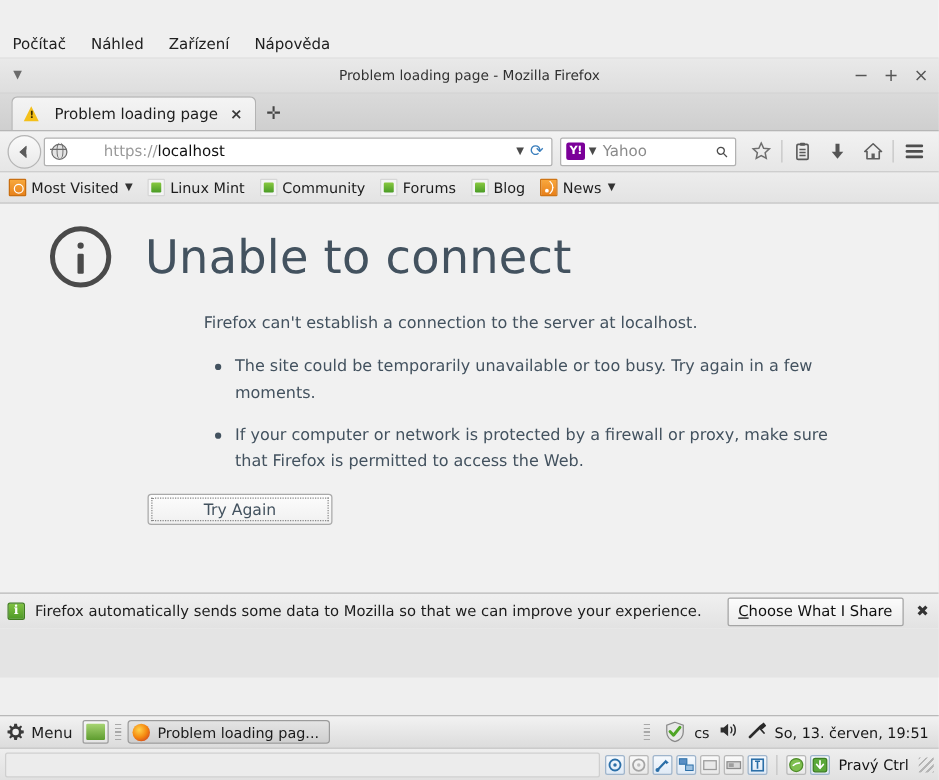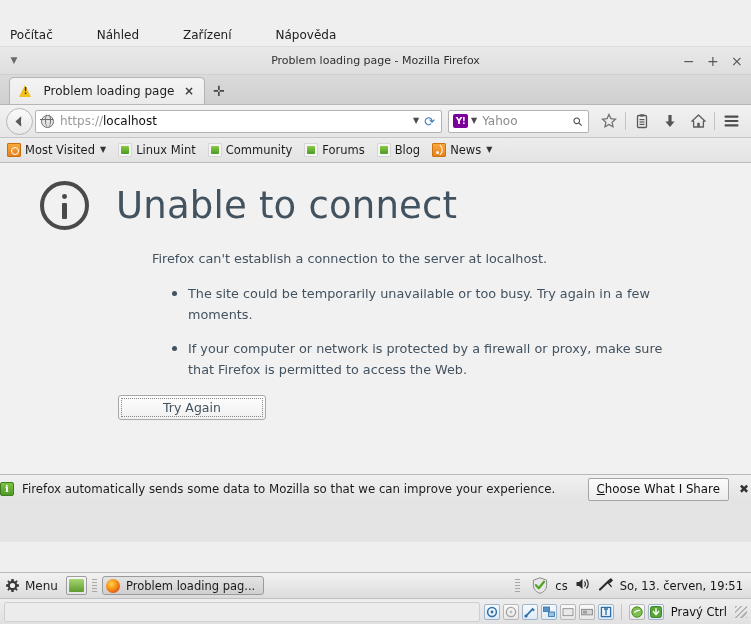--- a/index.html
+++ b/index.html
@@ -117,21 +117,20 @@
 
   .vb-menubar {
     position: absolute;
     left: 0; top: 24px;
     width: 751px; height: 23px;
     background: #efefef;
     border-bottom: 1px solid #dcdcdc;
     display: flex;
     align-items: center;
     box-sizing: border-box;
-    gap: 24px;
   }
   .vb-menu-item {
     padding: 2px 10px;
     font-size: 12px;
     color: #202020;
     cursor: default;
   }
 
   
   .ff-window {
@@ -317,20 +316,21 @@
     border-left: 1.4px solid #6d6d6d;
     border-right: 1.4px solid #6d6d6d;
     border-radius: 50%;
   }
   .url-text {
     font-size: 12px;
     flex: 1 1 auto;
     white-space: nowrap;
     overflow: hidden;
     color: #111;
+    margin-left: 23px;
   }
   .url-scheme { color: #9a9a9a; }
   .url-host { color: #101010; }
   .url-drop {
     font-size: 8px;
     color: #4a4a4a;
     padding: 0 5px;
   }
   .url-reload {
     font-size: 13px;
@@ -518,21 +518,21 @@
     letter-spacing: .2px;
     line-height: 1;
   }
   .err-body {
     padding: 20px 60px 0 152px;
     color: #43525f;
   }
   .err-lead {
     font-size: 12.8px;
     line-height: 1.4;
-    margin: 0 0 16px 0;
+    margin: 0 0 16px 11px;
   }
   .err-list {
     margin: 12px;
     padding: 0 0 0 22px;
     list-style: none;
   }
   .err-list li {
     position: relative;
     font-size: 12.8px;
     line-height: 1.62;
@@ -573,21 +573,21 @@
   
   .ff-notify {
     position: absolute;
     left: 0; bottom: 0;
     width: 751px;
     height: 29px;
     background: linear-gradient(#f0f0f0,#e2e2e2);
     border-top: 1px solid #b8b8b8;
     display: flex;
     align-items: center;
-    padding: 0 0;
+    padding: 0 6px;
     box-sizing: border-box;
   }
   .notify-ico {
     width: 14px; height: 14px;
     border-radius: 2px;
     background: linear-gradient(#7fc241,#4f9a27);
     border: 1px solid #3f7d1e;
     box-sizing: border-box;
     position: relative;
     flex: 0 0 auto;

